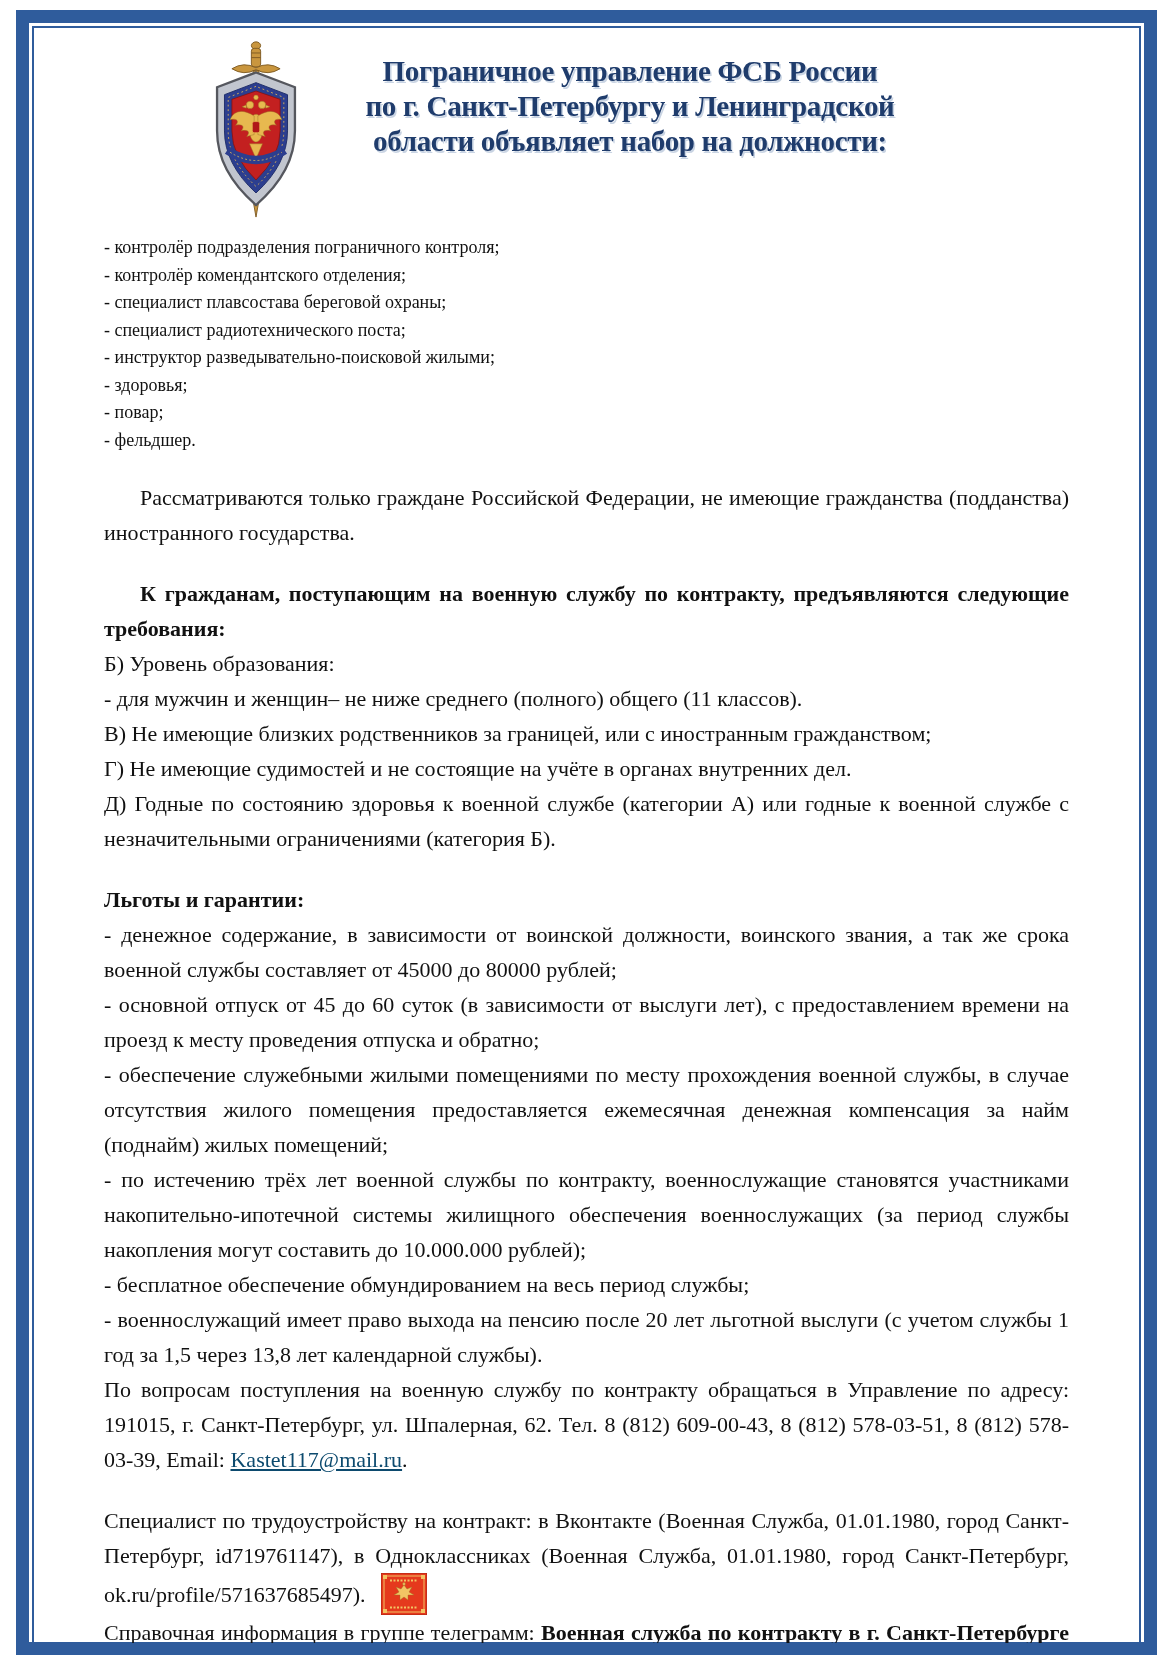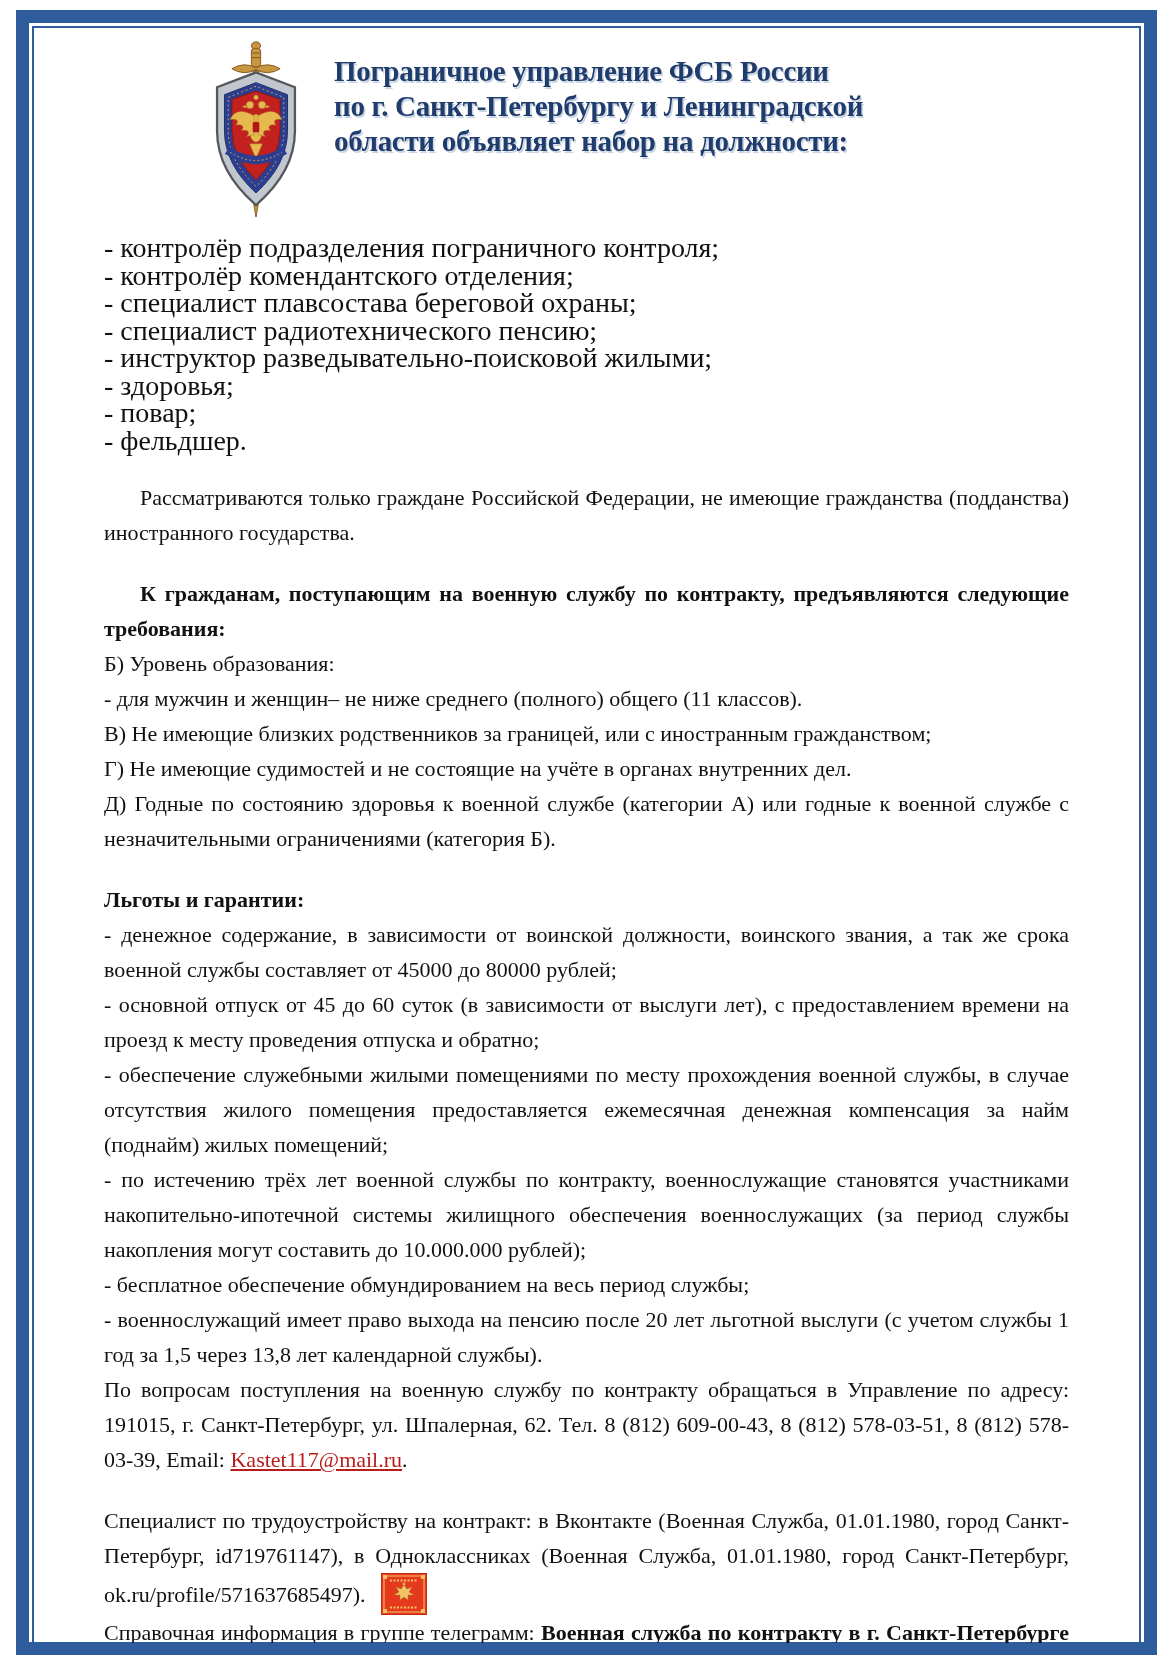--- a/index.html
+++ b/index.html
@@ -10,31 +10,31 @@
     position:relative;overflow:hidden;
   }
   .frame{height:100%;box-sizing:border-box;border:13px solid #2f5c9c;}
   .frame-inner{
     height:100%;box-sizing:border-box;border:2px solid #2f5c9c;margin:3px;
     padding:10px 70px 8px 70px;overflow:hidden;
   }
   .header{display:flex;align-items:flex-start;margin-top:2px;}
   .emblem{width:132px;height:178px;margin-left:86px;flex:none;}
   .title{
-    width:592px;margin-left:12px;padding-top:14px;
+    width:592px;margin-left:12px;padding-top:14px;text-align:center;
     color:#1f3c6c;font-weight:bold;font-size:29px;line-height:35px;
     letter-spacing:-0.3px;
     text-shadow:1.5px 1.5px 0 #c9d4e3;
   }
-  .positions{margin-top:16px;font-size:28px;line-height:27.5px;}
+  .positions{margin-top:16px;font-size:18px;line-height:27.5px;}
   .para{margin:0;font-size:22px;line-height:35px;text-align:justify;}
   .indent{text-indent:36px;}
   .gap{margin-top:26px;}
   .bold{font-weight:bold;}
-  .email{color:#b91c1c;cursor:pointer;}
+  .email{color:#0c4a6e;cursor:pointer;}
   .ok-icon{display:inline-block;width:46px;height:42px;vertical-align:-13px;margin-left:10px;}
   .z-icon{display:inline-block;width:50px;height:54px;vertical-align:-22px;margin-left:8px;}
   svg{display:block;}
 </style>
 </head>
 <body>
 
 <div class="page">
   <div class="frame">
     <div class="frame-inner">
@@ -81,21 +81,21 @@
           <div>Пограничное управление ФСБ России</div>
           <div>по г. Санкт-Петербургу и Ленинградской</div>
           <div>области объявляет набор на должности:</div>
         </div>
       </div>
 
       <div class="positions">
         <div>- контролёр подразделения пограничного контроля;</div>
         <div>- контролёр комендантского отделения;</div>
         <div>- специалист плавсостава береговой охраны;</div>
-        <div>- специалист радиотехнического пенсию;</div>
+        <div>- специалист радиотехнического поста;</div>
         <div>- инструктор разведывательно-поисковой жилыми;</div>
         <div>- здоровья;</div>
         <div>- повар;</div>
         <div>- фельдшер.</div>
       </div>
 
       <p class="para indent gap">Рассматриваются только граждане Российской Федерации, не имеющие гражданства (подданства) иностранного государства.</p>
 
       <p class="para indent gap bold">К гражданам, поступающим на военную службу по контракту, предъявляются следующие требования:</p>
 

